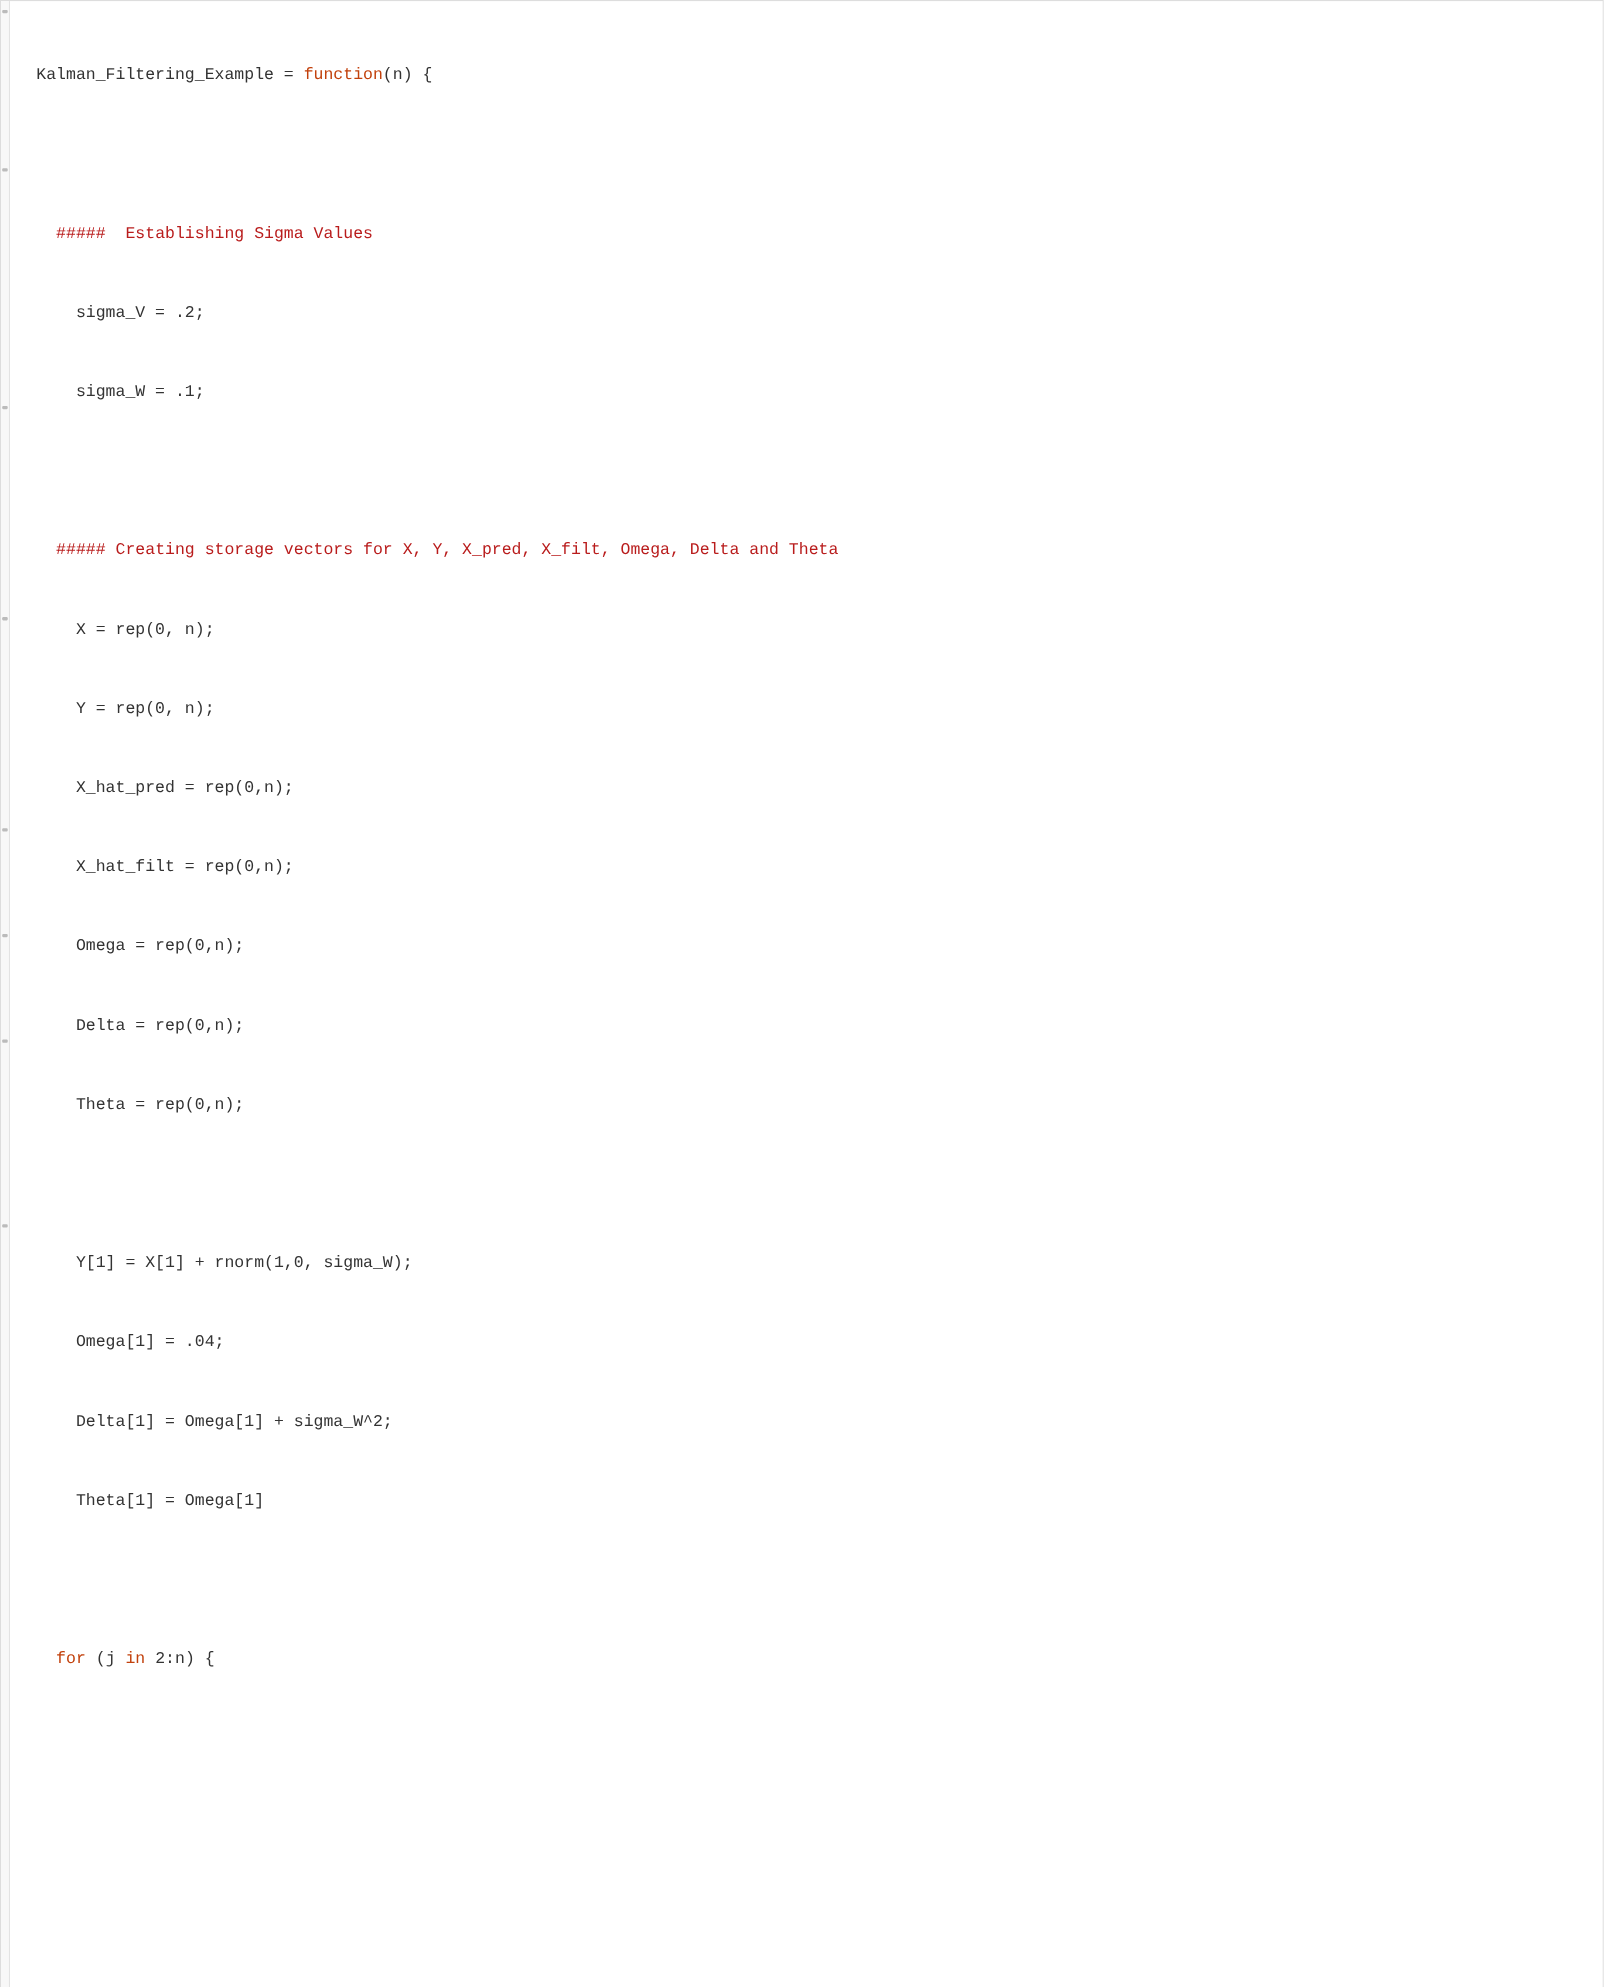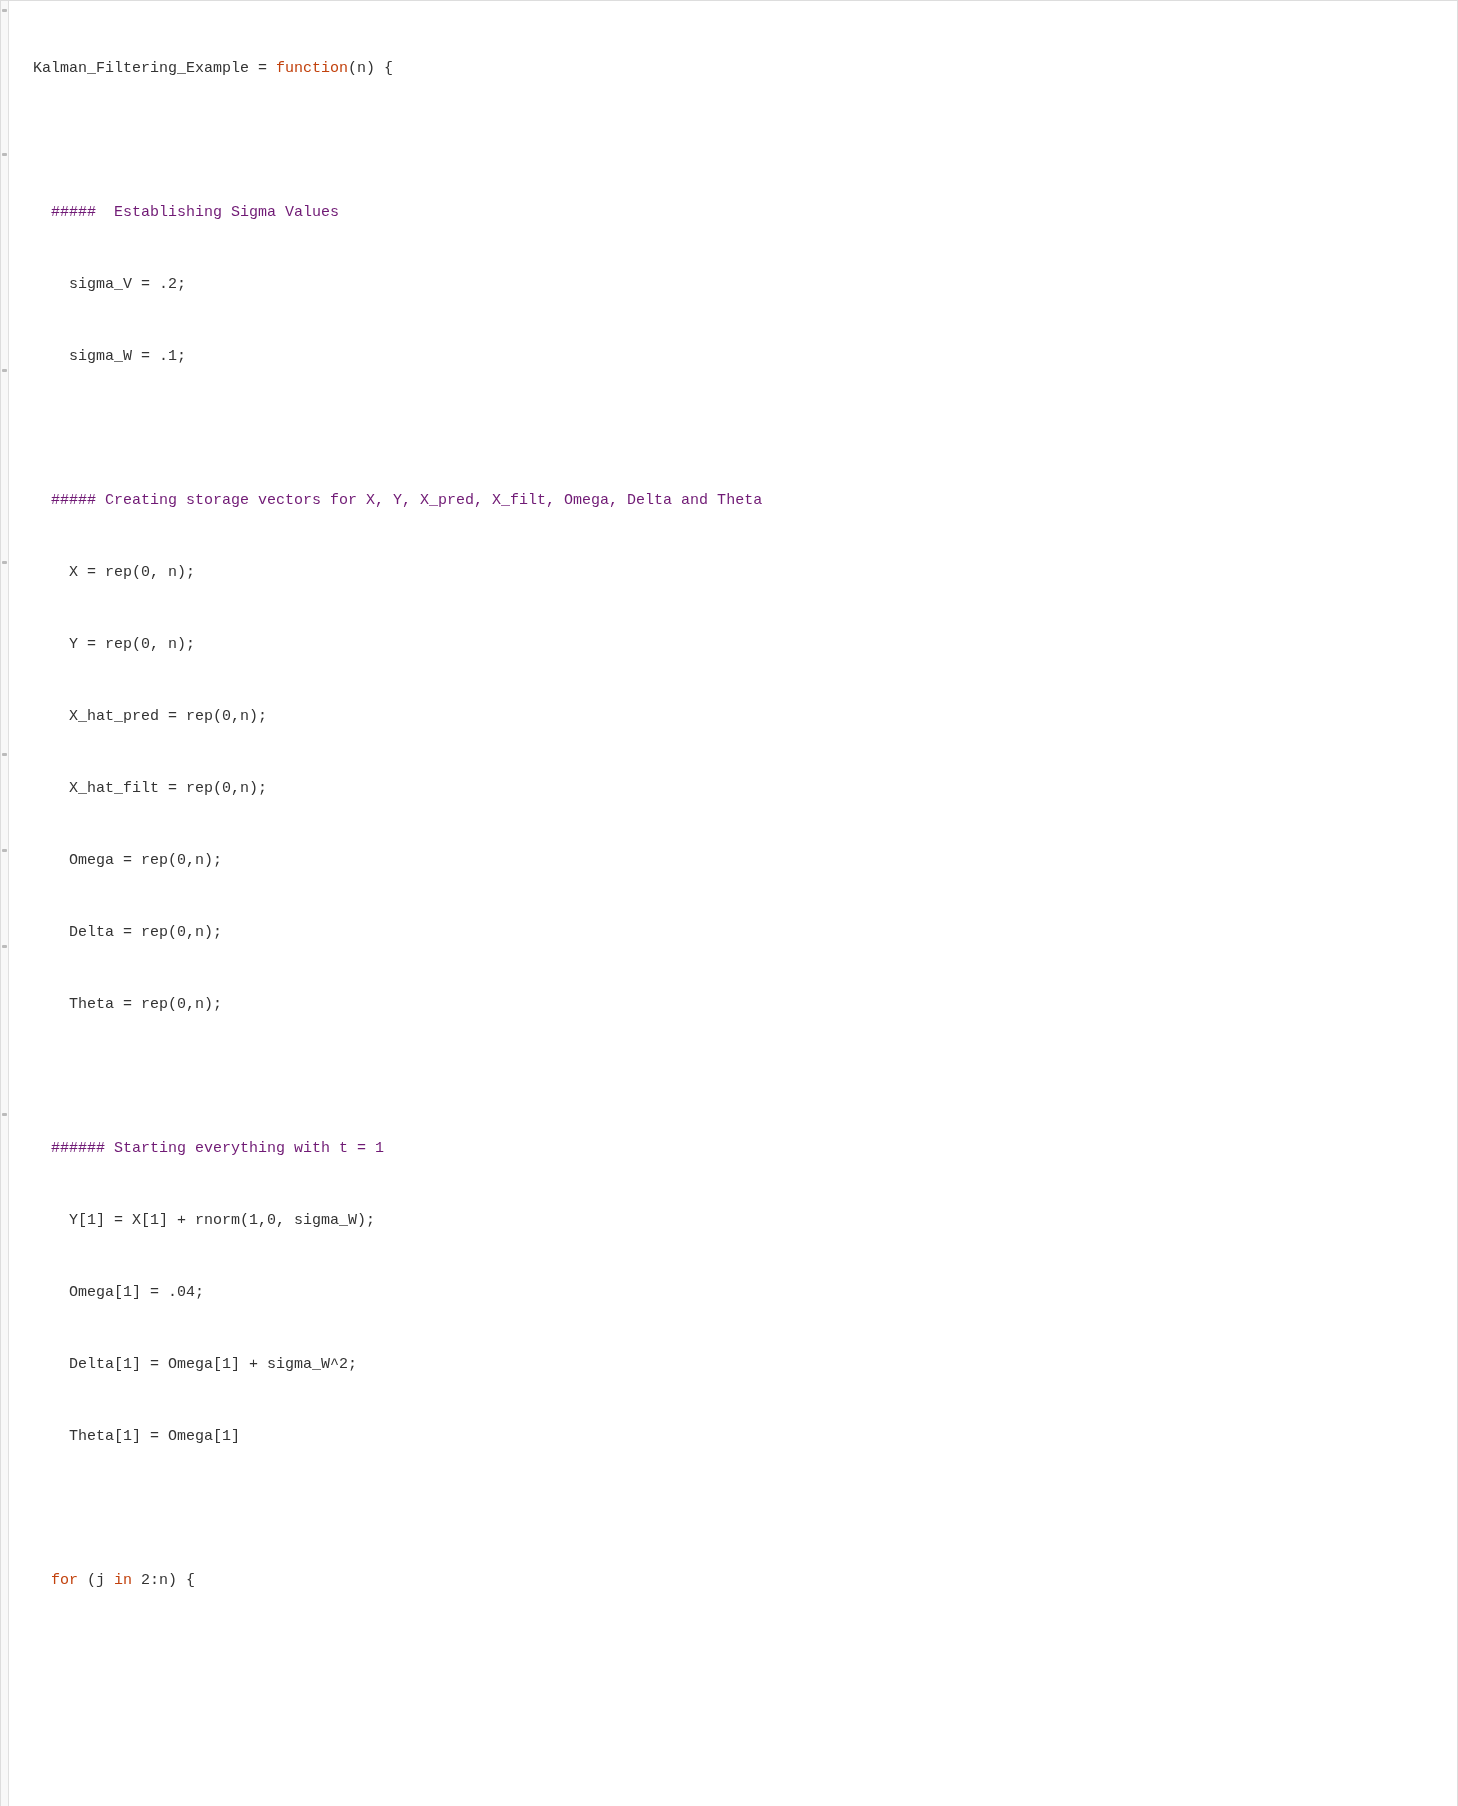--- a/index.html
+++ b/index.html
@@ -53,21 +53,21 @@
       min-height: 1.6em;
       padding-left: 4px;
     }
 
     .code-line.empty {
       min-height: 1.6em;
     }
 
     
     .kw { color: #c2410c; font-weight: normal; text-align: right; }
-    .comment { color: #701a75; }
+    .comment { color: #b91c1c; }
   </style>
 </head>
 <body>
 
 <div class="editor-container">
   <div class="code-area">
 
     <div class="gutter">
       <div style="position:absolute;top:0;left:0;width:100%;height:100%;background:#f8f8f8;"></div>
 
@@ -90,21 +90,20 @@
       <span class="code-line empty"> </span>
       <span class="code-line">  <span class="comment">##### Creating storage vectors for X, Y, X_pred, X_filt, Omega, Delta and Theta</span></span>
       <span class="code-line">    X = rep(0, n);</span>
       <span class="code-line">    Y = rep(0, n);</span>
       <span class="code-line">    X_hat_pred = rep(0,n);</span>
       <span class="code-line">    X_hat_filt = rep(0,n);</span>
       <span class="code-line">    Omega = rep(0,n);</span>
       <span class="code-line">    Delta = rep(0,n);</span>
       <span class="code-line">    Theta = rep(0,n);</span>
       <span class="code-line empty"> </span>
-      <span class="code-line">  <span class="comment">###### Starting everything with t = 1</span></span>
       <span class="code-line">    Y[1] = X[1] + rnorm(1,0, sigma_W);</span>
       <span class="code-line">    Omega[1] = .04;</span>
       <span class="code-line">    Delta[1] = Omega[1] + sigma_W^2;</span>
       <span class="code-line">    Theta[1] = Omega[1]</span>
       <span class="code-line empty"> </span>
       <span class="code-line">  <span class="kw">for</span> (j <span class="kw">in</span> 2:n) {</span>
       <span class="code-line empty"> </span>
       
       
       

